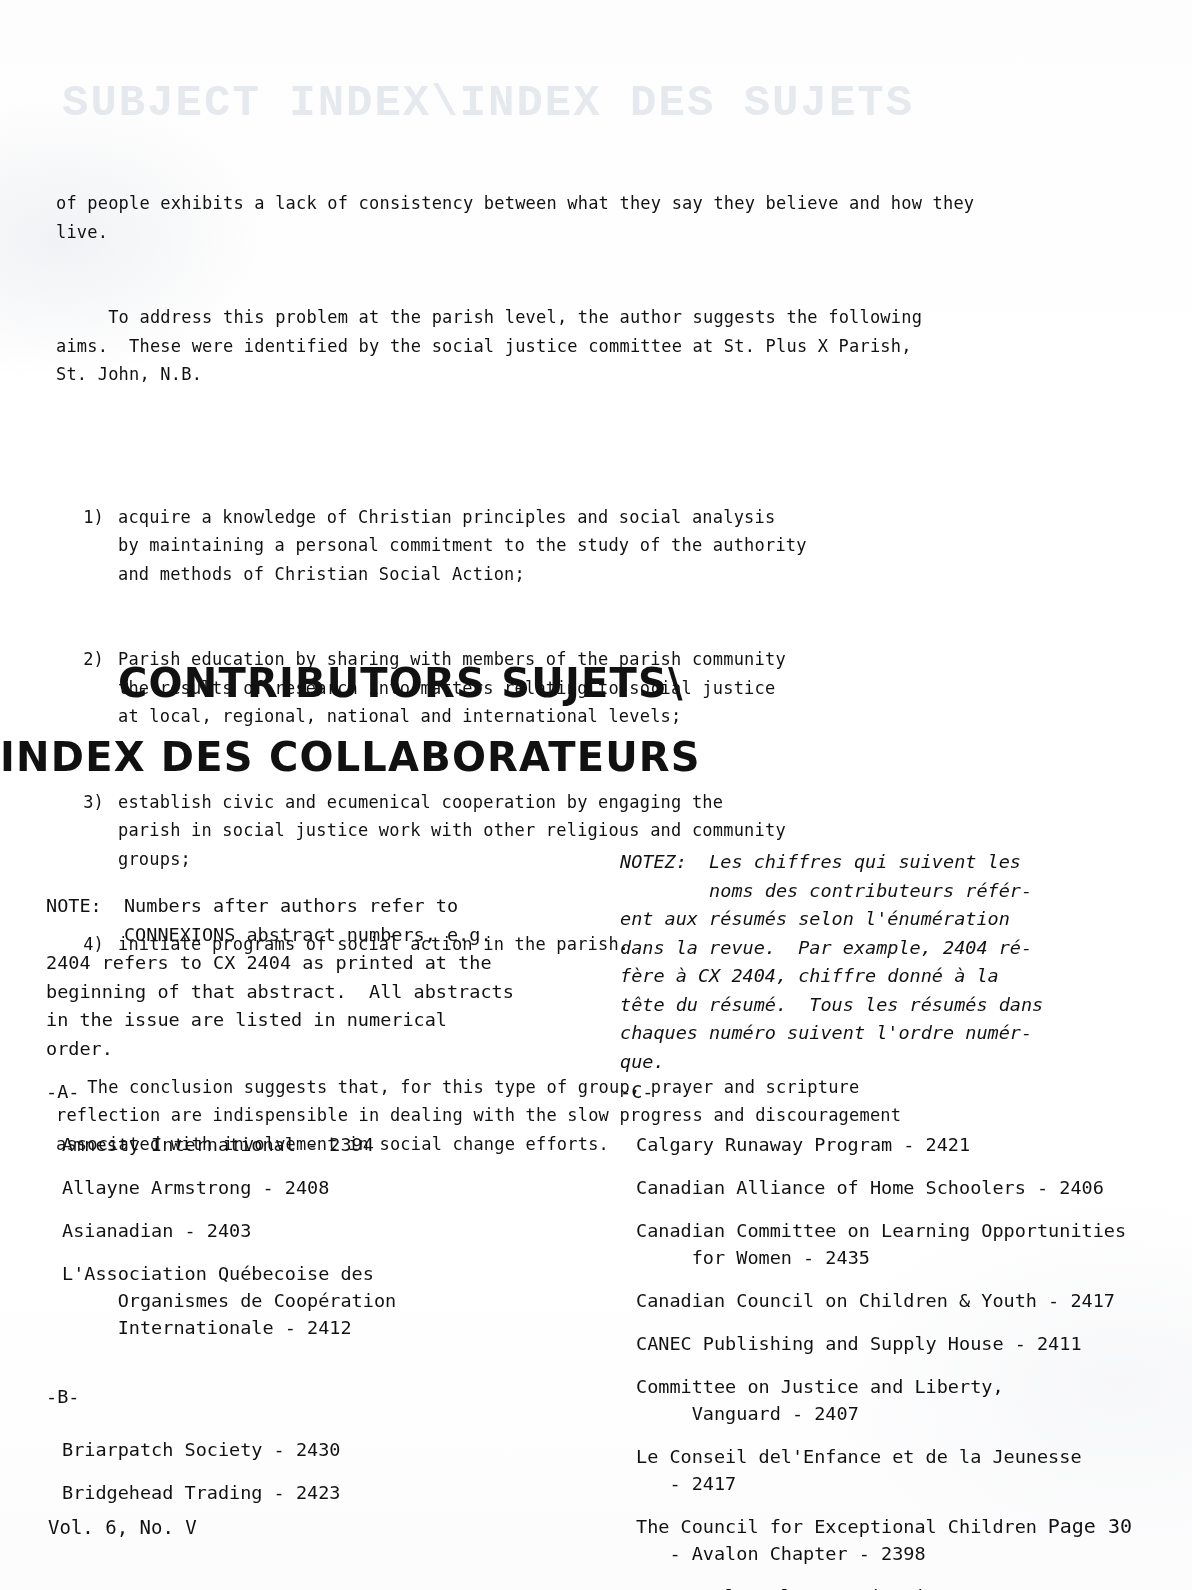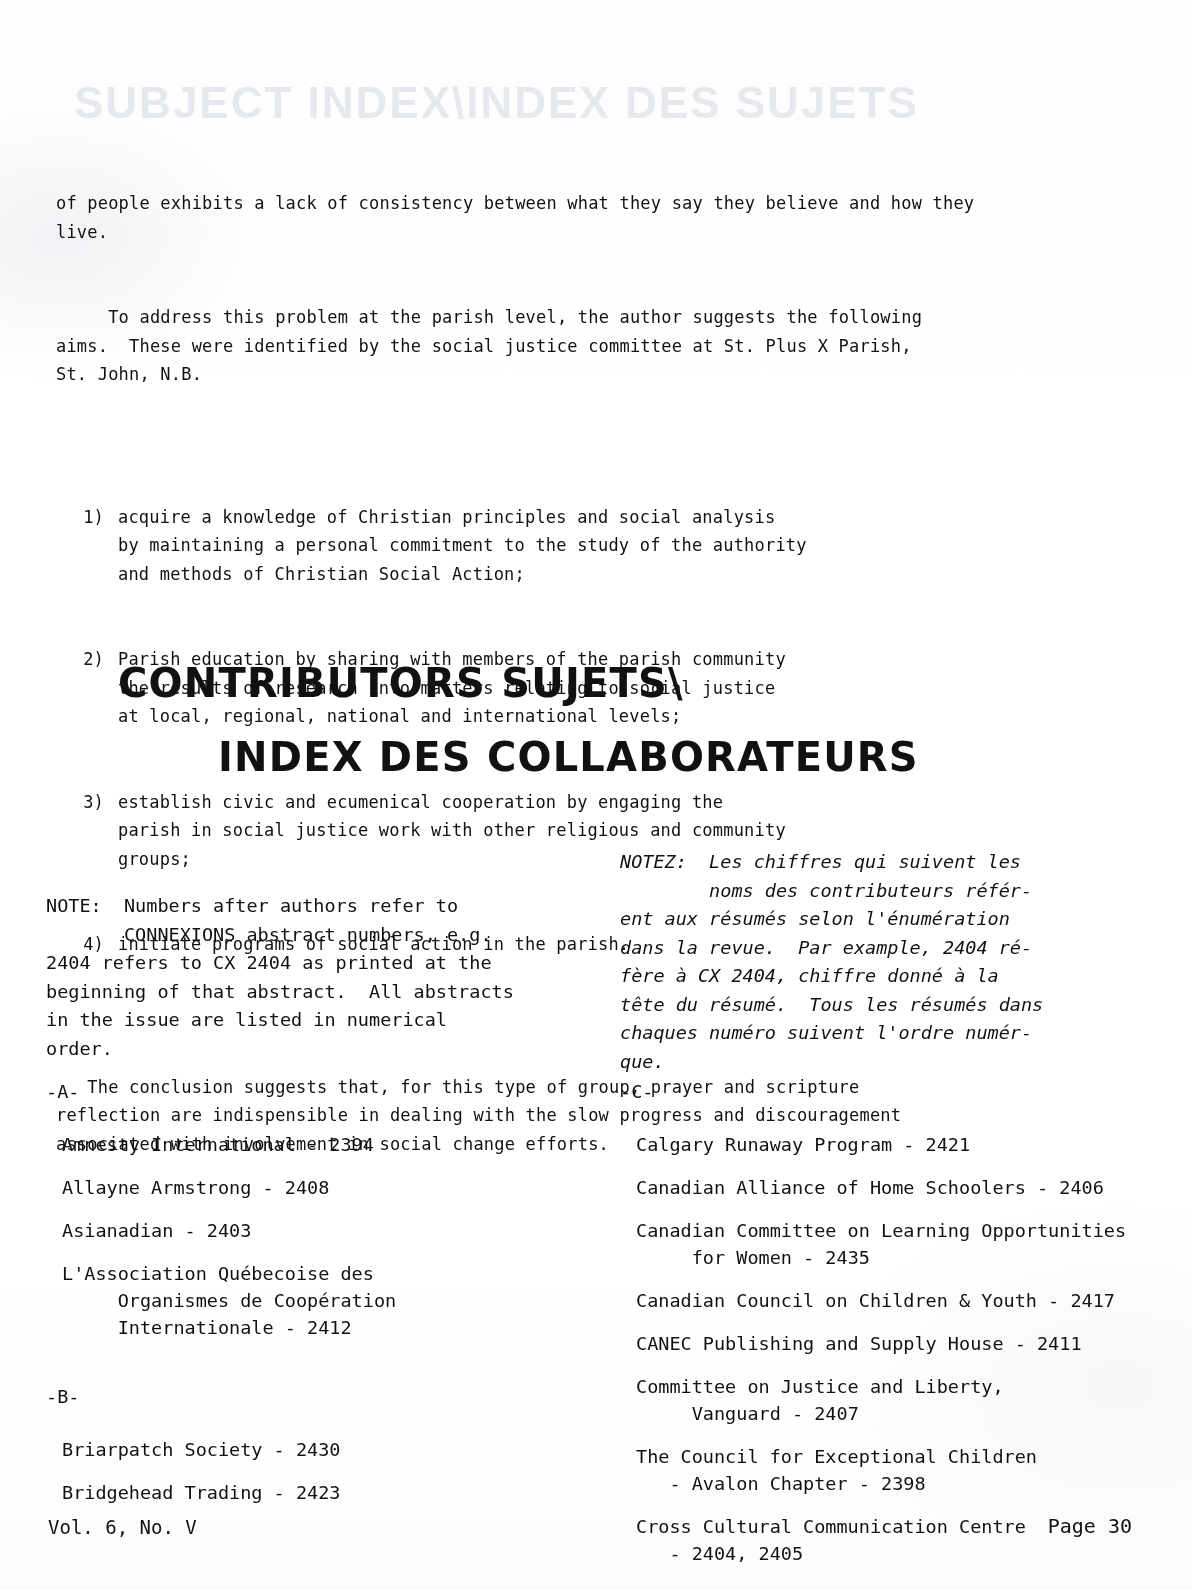--- a/index.html
+++ b/index.html
@@ -22,24 +22,23 @@
     inset: 0;
     background:
       radial-gradient(ellipse 300px 200px at 60px 240px, rgba(150,160,180,0.13), rgba(255,255,255,0) 70%),
       radial-gradient(ellipse 420px 260px at 1120px 1380px, rgba(150,160,180,0.07), rgba(255,255,255,0) 70%),
       linear-gradient(180deg, #fdfdfd 0%, #ffffff 25%, #ffffff 80%, #fcfcfd 100%);
   }
 
   .ghost {
     position: absolute;
     color: rgba(110,130,160,0.17);
-    font-family: Liberation Sans, sans-serif;
+    font-family: Liberation Mono, monospace;
     pointer-events: none;
     white-space: pre;
-    margin-left: 12px;
   }
 
   .content {
     position: absolute;
     left: 0; top: 0; right: 0; bottom: 0;
   }
 
   
   .article {
     position: absolute;
@@ -85,21 +84,20 @@
     letter-spacing: 1.2px;
   }
   .title-line1 {
     font-size: 40px;
     text-align: left;
     padding-left: 118px;
   }
   .title-line2 {
     font-size: 40px;
     text-align: left;
-    padding-left: 218px;
     margin-top: 28px;
   }
 
   
   .note-left {
     position: absolute;
     left: 46px;
     top: 848px;
     width: 540px;
     font-size: 18.5px;
@@ -242,20 +240,22 @@
   <div class="col-right">
     <p class="letter-head">-C-</p>
     <p class="entry">Calgary Runaway Program - 2421</p>
     <p class="entry">Canadian Alliance of Home Schoolers - 2406</p>
     <p class="entry">Canadian Committee on Learning Opportunities
      for Women - 2435</p>
     <p class="entry">Canadian Council on Children &amp; Youth - 2417</p>
     <p class="entry">CANEC Publishing and Supply House - 2411</p>
     <p class="entry">Committee on Justice and Liberty,
      Vanguard - 2407</p>
+    <p class="entry">Le Conseil del'Enfance et de la Jeunesse
+   - 2417</p>
     <p class="entry">The Council for Exceptional Children
    - Avalon Chapter - 2398</p>
     <p class="entry">Cross Cultural Communication Centre
    - 2404, 2405</p>
   </div>
 
   <div class="footer-left">Vol. 6, No. V</div>
   <div class="footer-right">Page 30</div>
 
 </div>

